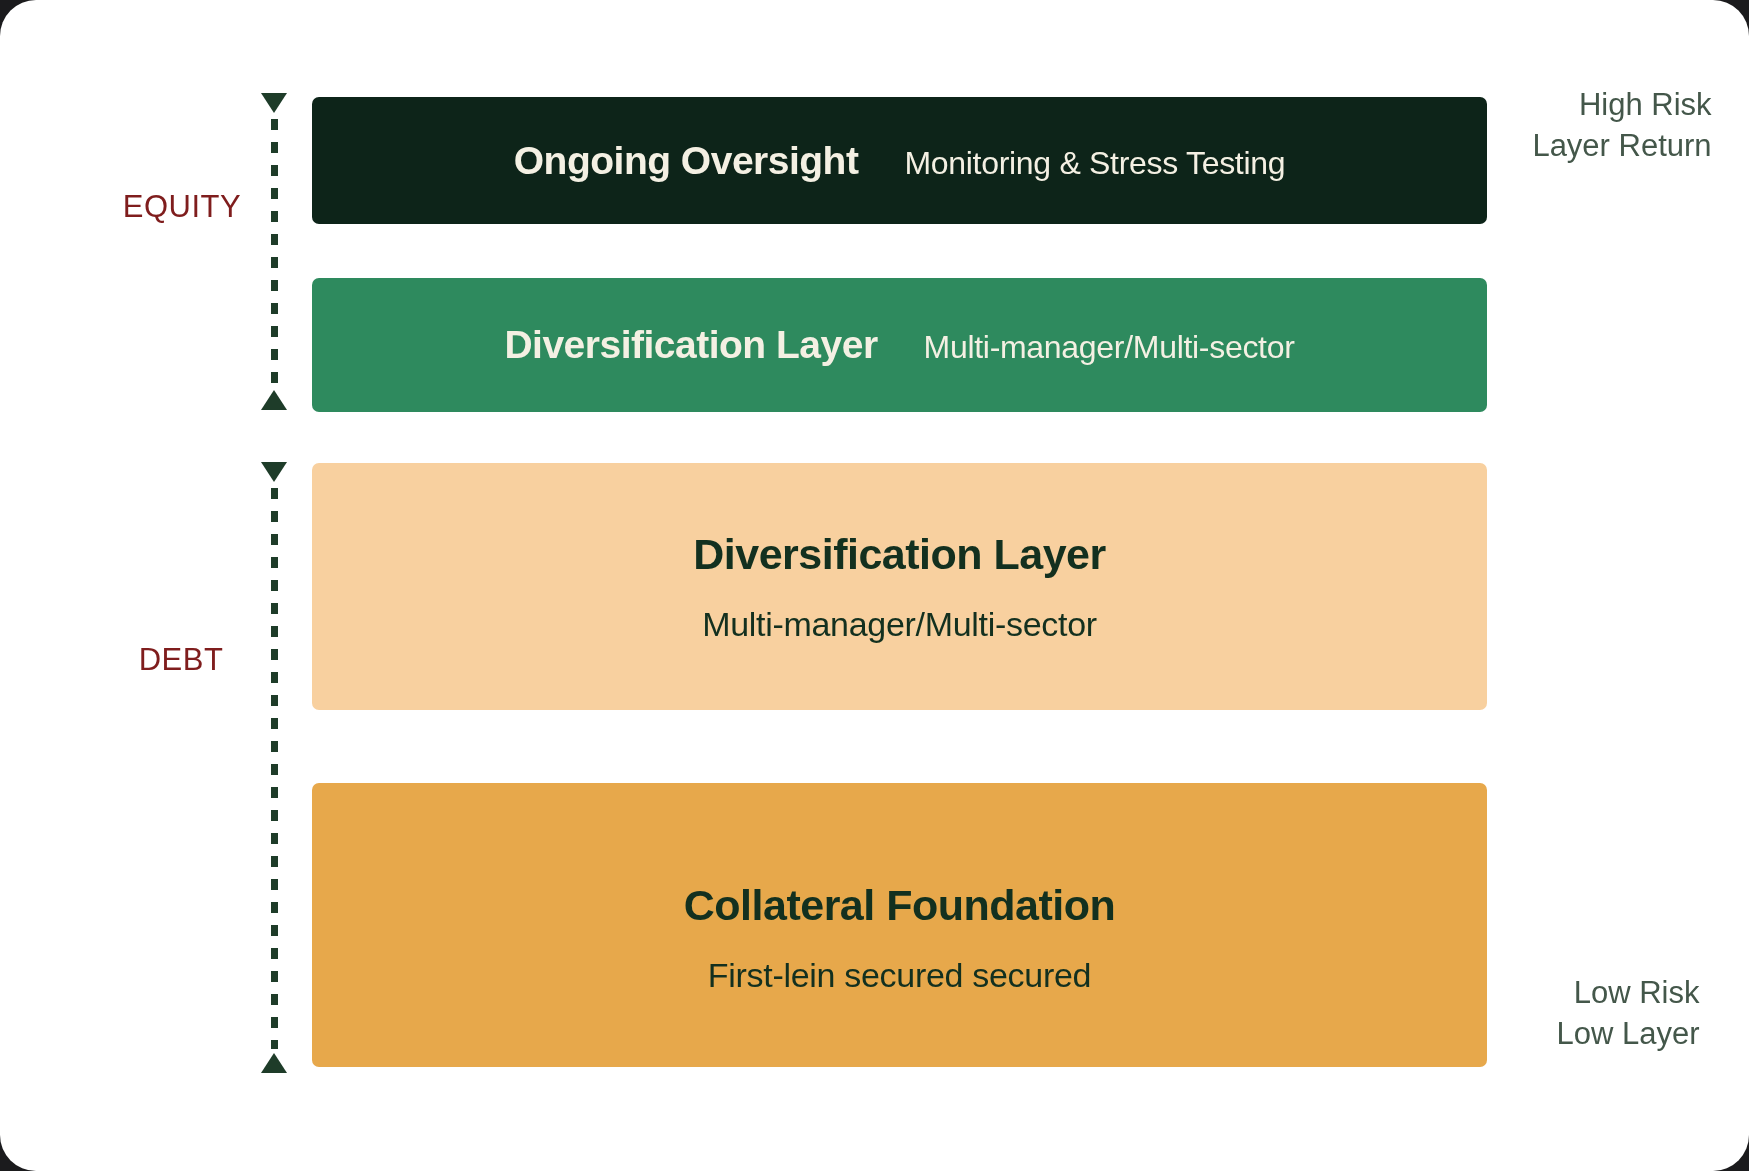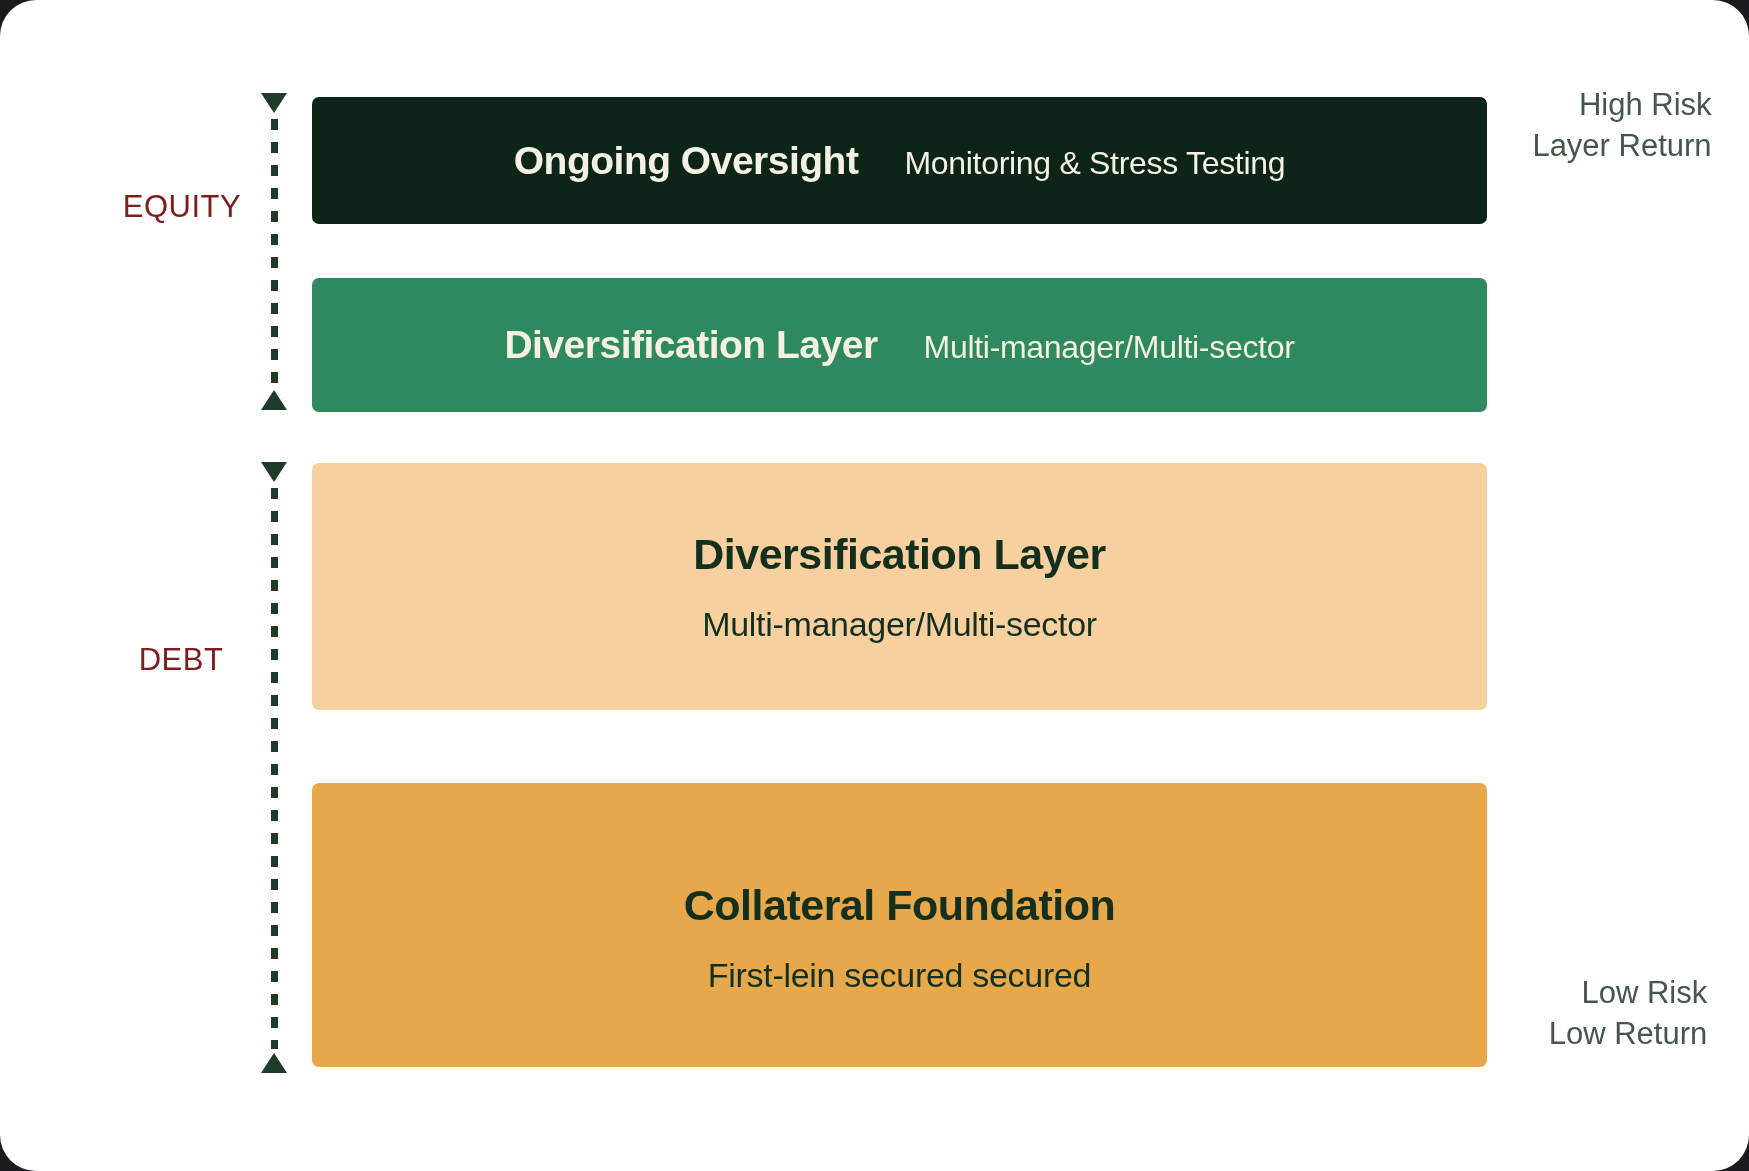--- a/index.html
+++ b/index.html
@@ -141,17 +141,17 @@
       <span class="layer-title">Collateral Foundation</span>
       <span class="layer-sub">First-lein secured secured</span>
     </div>
 
     <div class="risk-label high">
       <div>High Risk</div>
       <div>Layer Return</div>
     </div>
     <div class="risk-label low">
       <div>Low Risk</div>
-      <div>Low Return</div>
+      <div>Low Layer</div>
     </div>
 
   </div>
 </div>
 
 </body></html>

